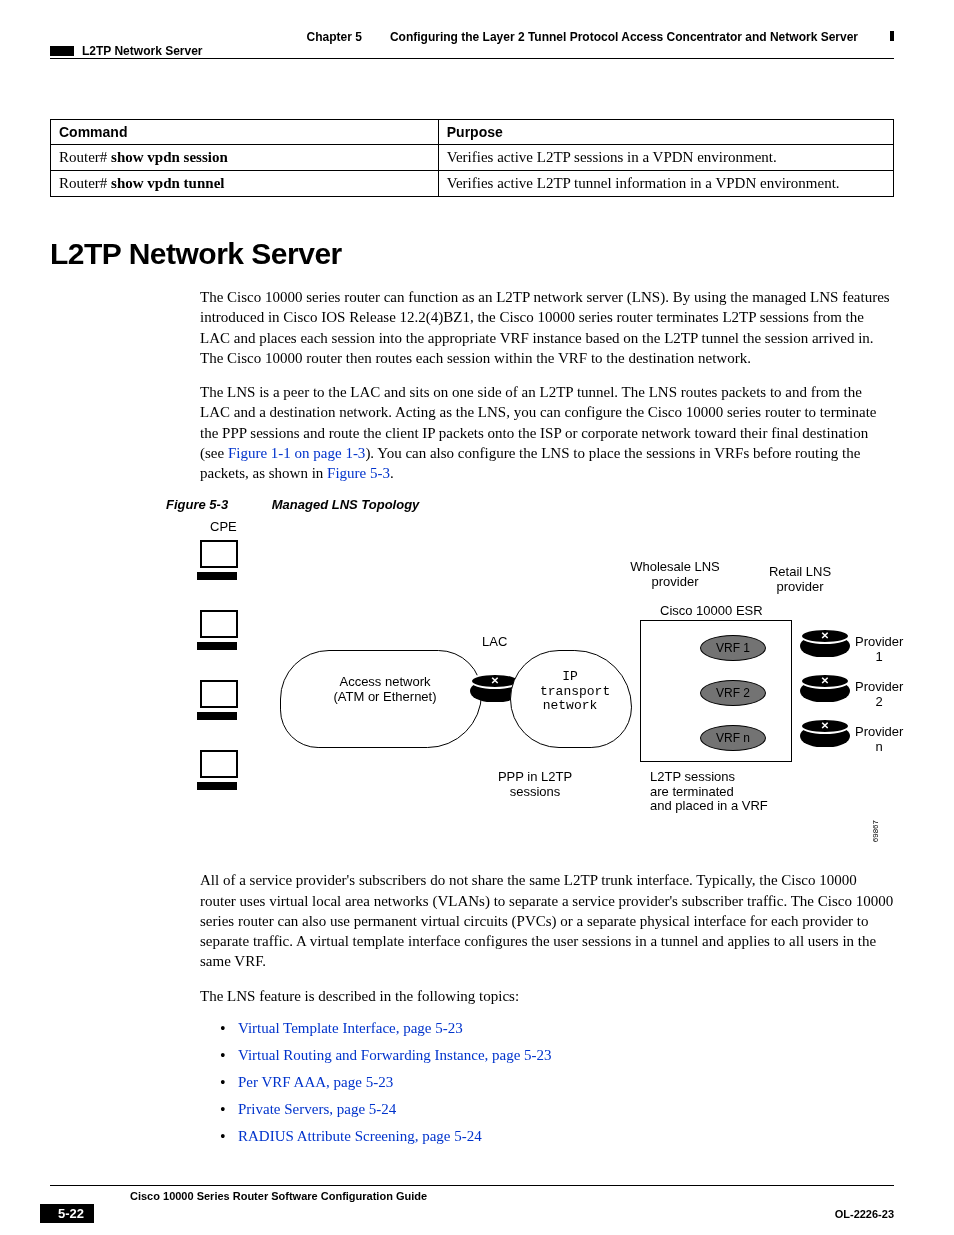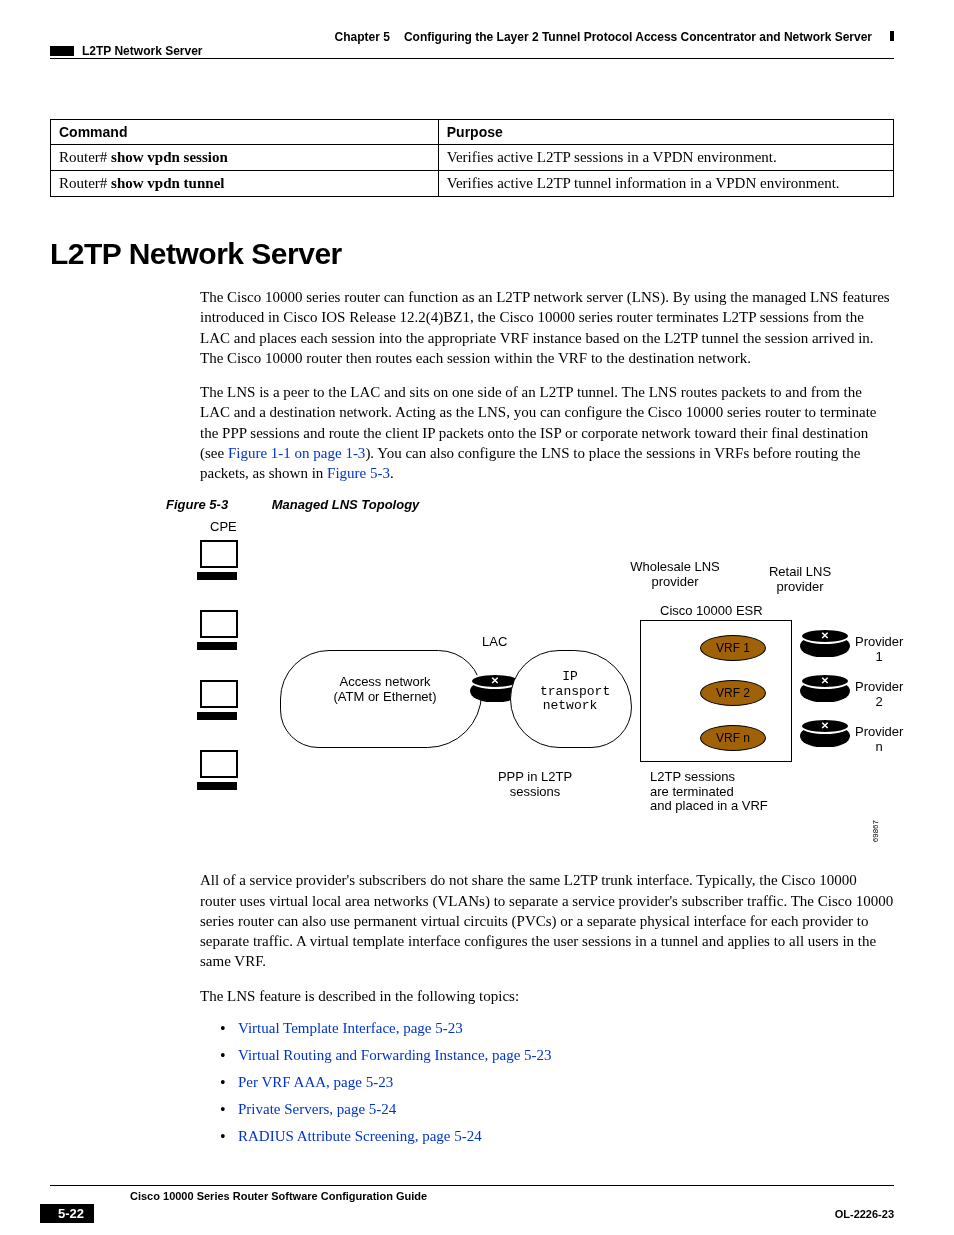--- a/index.html
+++ b/index.html
@@ -24,21 +24,21 @@
     margin-bottom: 60px;
     font-family: Arial, Helvetica, sans-serif;
   }
   .header-right {
     text-align: right;
     font-size: 12px;
     font-weight: bold;
   }
   .header-chapter-line {
     display: flex;
-    gap: 14px;
+    gap: 28px;
     justify-content: flex-end;
     align-items: baseline;
   }
   .header-left {
     font-size: 12px;
     font-weight: bold;
     margin-top: 14px;
     display: flex;
     align-items: center;
     gap: 8px;
@@ -150,21 +150,21 @@
     background: #fff;
   }
   .vrf {
     position: absolute;
     border: 1px solid #000;
     border-radius: 50%;
     width: 64px; height: 24px;
     font-size: 12px;
     text-align: center;
     line-height: 24px;
-    background: #a16207;
+    background: #737373;
   }
   ul.topics {
     margin: 6px 0 0 170px;
     padding: 0;
     list-style: none;
     font-size: 15px;
   }
   ul.topics li {
     position: relative;
     padding-left: 18px;

